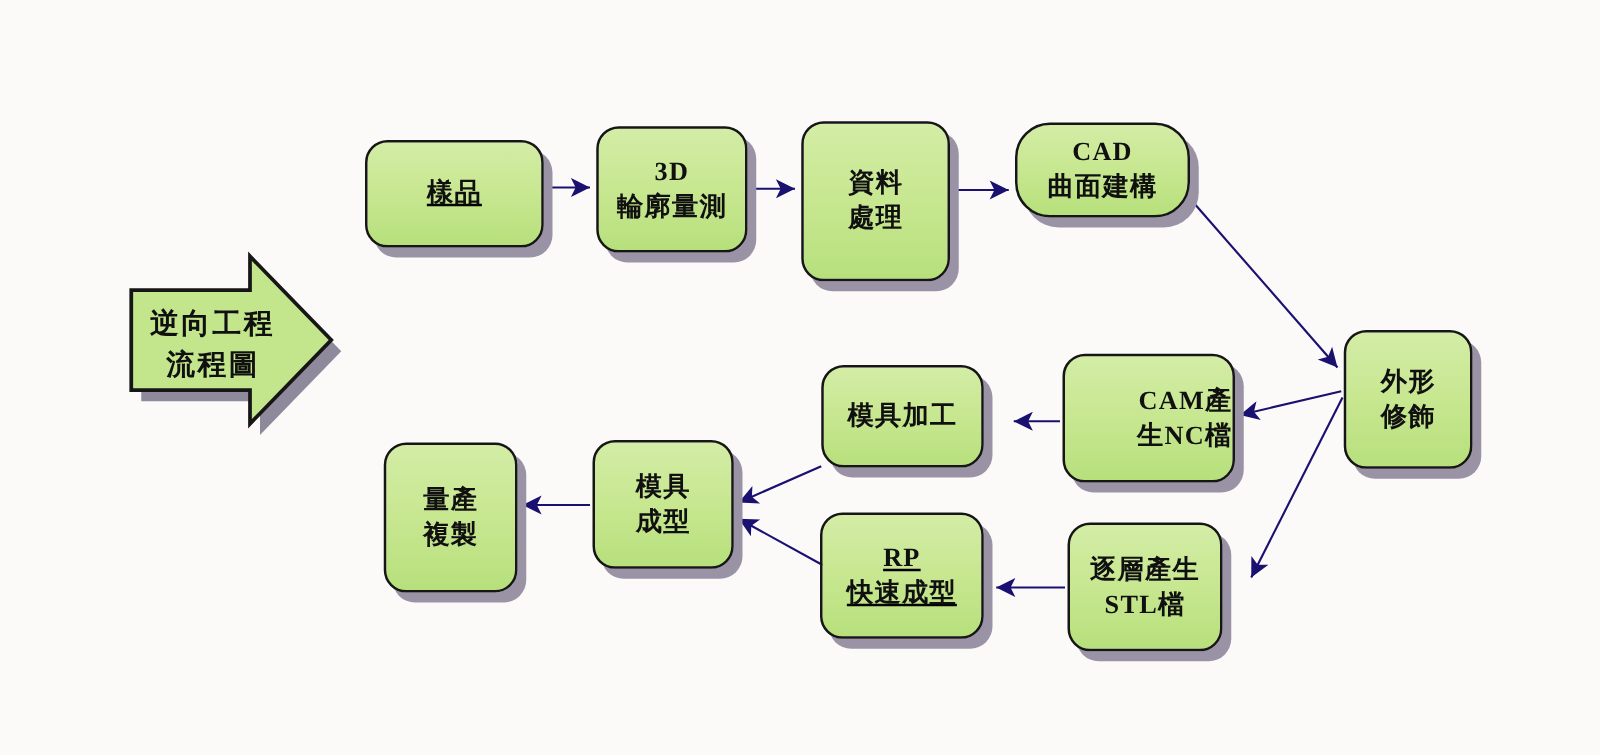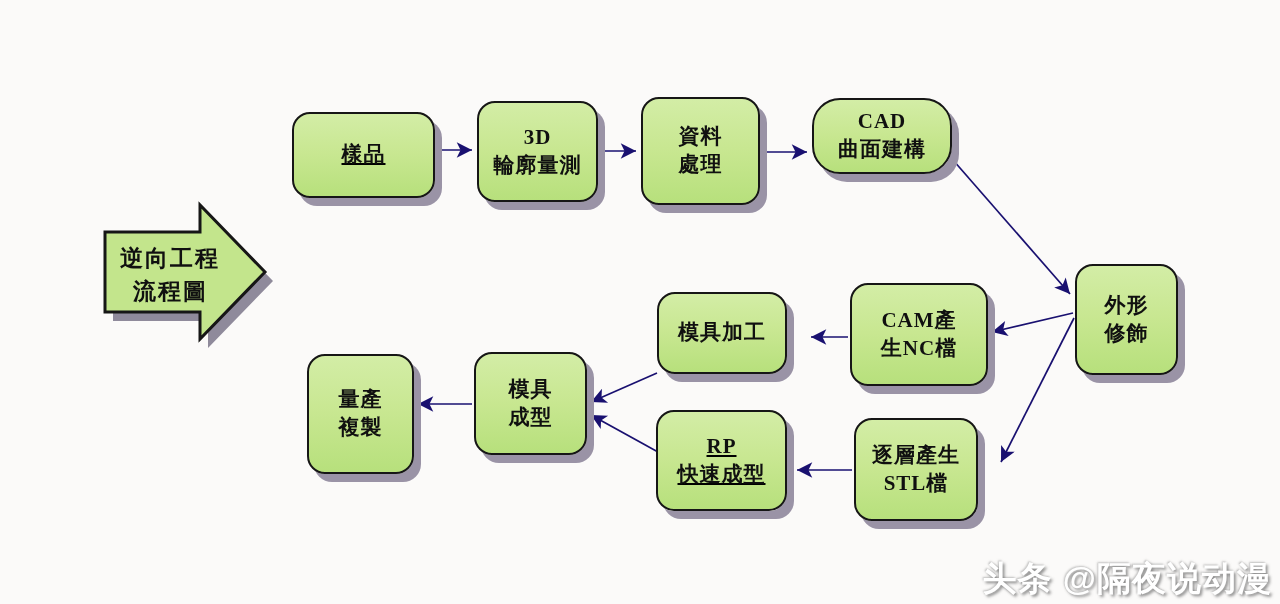--- a/index.html
+++ b/index.html
@@ -95,33 +95,33 @@
   </svg>
 
   <div id="node-layer">
       <div class="node" style="left: 292px; top: 112px; width: 143px; height: 86px; text-decoration: underline;">
         <span class="node-line">樣品</span>
       </div>
       <div class="node" style="left: 477px; top: 101px; width: 121px; height: 101px;">
         <span class="node-line">3D</span>
         <span class="node-line">輪廓量測</span>
       </div>
-      <div class="node" style="left: 641px; top: 97px; width: 119px; height: 108px;">
+      <div class="node" style="left: 641px; top: 97px; width: 119px; height: 128px;">
         <span class="node-line">資料</span>
         <span class="node-line">處理</span>
       </div>
       <div class="node" style="left: 812px; top: 98px; width: 140px; height: 76px; border-radius: 28px;">
         <span class="node-line">CAD</span>
         <span class="node-line">曲面建構</span>
       </div>
       <div class="node" style="left: 1075px; top: 264px; width: 103px; height: 111px;">
         <span class="node-line">外形</span>
         <span class="node-line">修飾</span>
       </div>
-      <div class="node" style="left: 850px; top: 283px; width: 138px; height: 103px;">
+      <div class="node" style="left: 850px; top: 283px; width: 138px; height: 103px; align-items: flex-end;">
         <span class="node-line">CAM產</span>
         <span class="node-line">生NC檔</span>
       </div>
       <div class="node" style="left: 657px; top: 292px; width: 130px; height: 82px;">
         <span class="node-line">模具加工</span>
       </div>
       <div class="node" style="left: 474px; top: 352px; width: 113px; height: 103px;">
         <span class="node-line">模具</span>
         <span class="node-line">成型</span>
       </div>
@@ -132,14 +132,13 @@
       <div class="node" style="left: 656px; top: 410px; width: 131px; height: 101px; text-decoration: underline;">
         <span class="node-line">RP</span>
         <span class="node-line">快速成型</span>
       </div>
       <div class="node" style="left: 854px; top: 418px; width: 124px; height: 103px;">
         <span class="node-line">逐層產生</span>
         <span class="node-line">STL檔</span>
       </div>
     </div>
 
-  <div id="watermark">头条 @隔夜说动漫</div>
 </div>
 
 </body></html>

